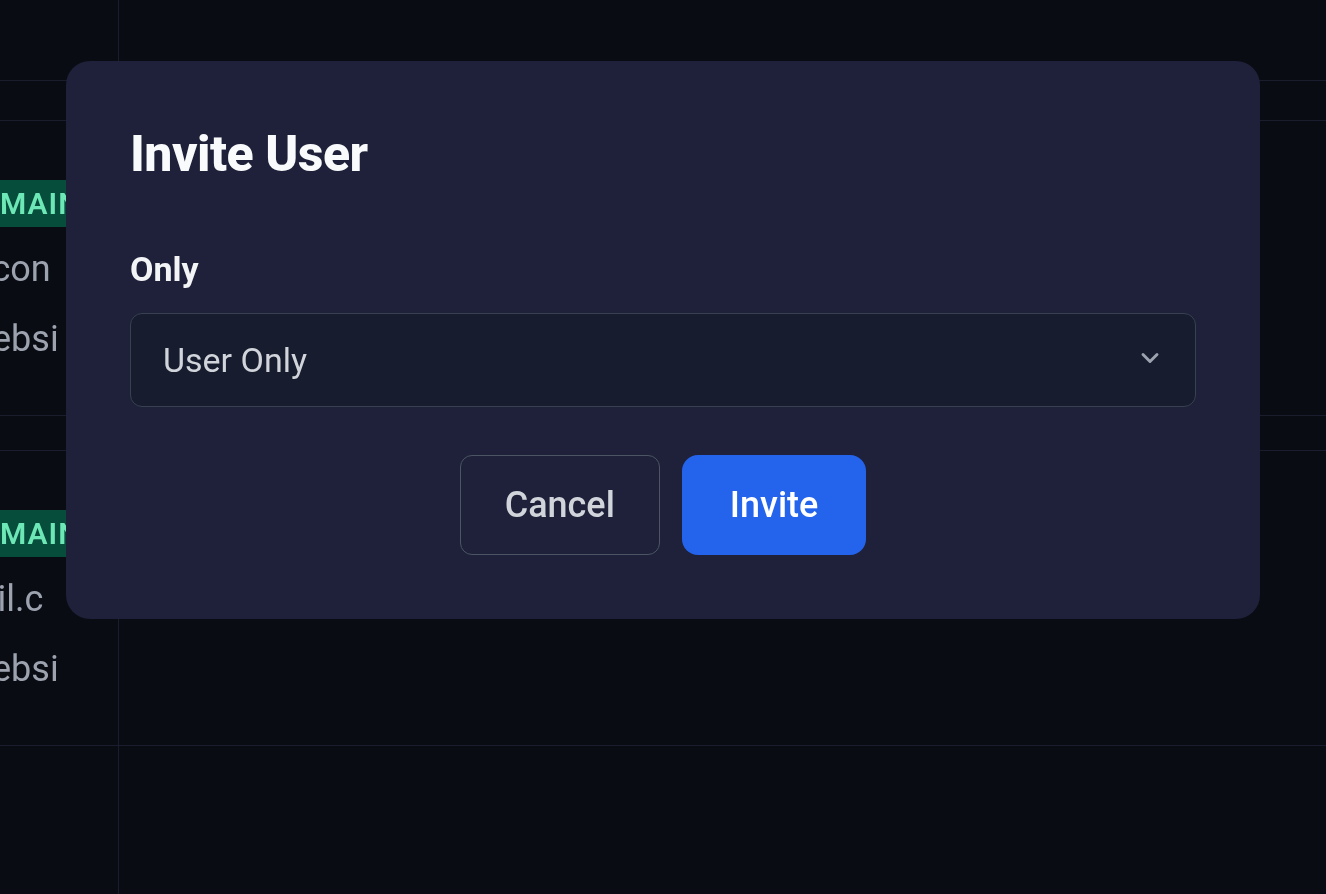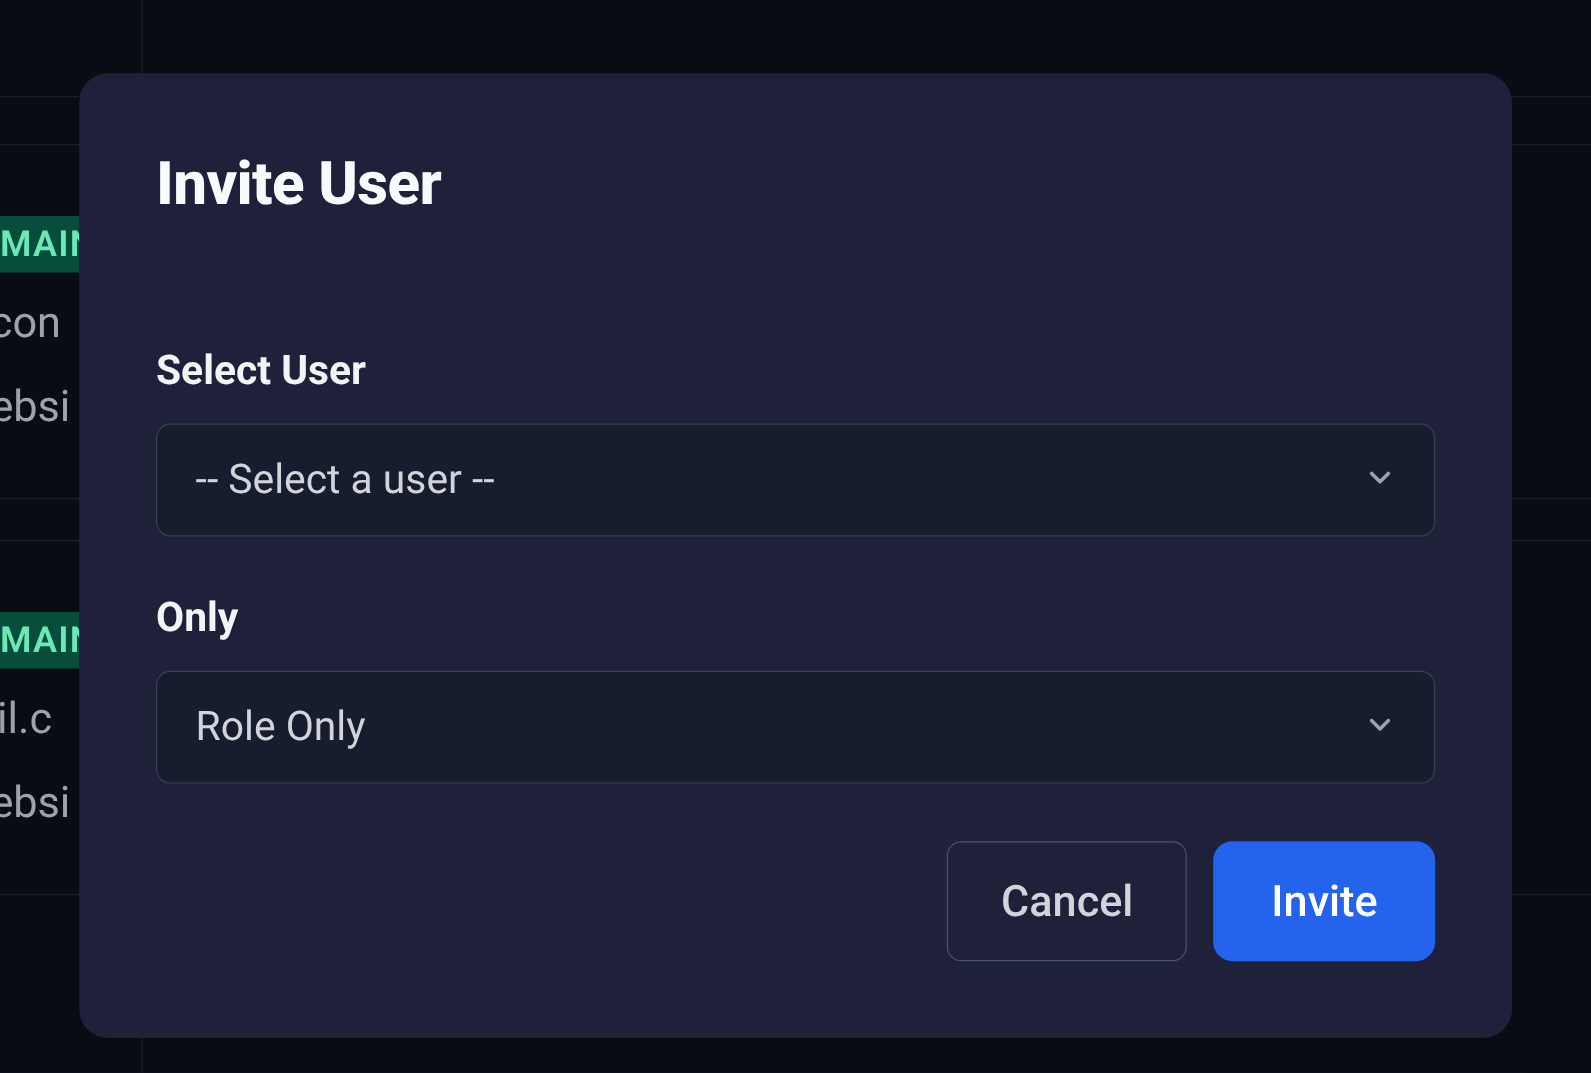--- a/index.html
+++ b/index.html
@@ -69,21 +69,21 @@
       width: 1194px;
       background-color: #1e2139;
       border-radius: 24px;
       padding: 64px;
     }
     
     .modal-title {
       font-size: 50px;
       font-weight: 800;
       color: #f9fafb;
-      margin-bottom: 106px;
+      margin-bottom: 66px;
       letter-spacing: -0.5px;
     }
     
     .form-group {
       margin-bottom: 48px;
     }
     
     .form-label {
       display: block;
       font-size: 34px;
@@ -120,21 +120,21 @@
       color: #9ca3af;
     }
     
     .select-chevron svg {
       width: 28px;
       height: 28px;
     }
     
     .modal-footer {
       display: flex;
-      justify-content: flex-end;
+      justify-content: center;
       gap: 22px;
       margin-top: 40px;
     }
     
     .btn {
       padding: 28px 44px;
       font-size: 36px;
       font-weight: 500;
       border-radius: 12px;
       cursor: pointer;
@@ -173,41 +173,30 @@
   <div class="bg-text" style="left: -8px; top: 318px;">ebsi</div>
 
   <div class="bg-badge" style="left: -10px; top: 510px;">MAINT</div>
   <div class="bg-text" style="left: -22px; top: 578px;">ail.c</div>
   <div class="bg-text" style="left: -8px; top: 648px;">ebsi</div>
 </div>
 
 <div class="modal">
   <h1 class="modal-title">Invite User</h1>
 
+
   <div class="form-group">
-    <label class="form-label">Select User</label>
+    <label class="form-label">Only</label>
     <div class="select-wrapper">
-      <div class="select-input">-- Select a user --</div>
+      <div class="select-input">User Only</div>
       <span class="select-chevron">
         <svg viewBox="0 0 24 24" fill="none" stroke="currentColor" stroke-width="2.5" stroke-linecap="round" stroke-linejoin="round">
           <polyline points="6 9 12 15 18 9"></polyline>
         </svg>
       </span>
     </div>
   </div>
 
-  <div class="form-group">
-    <label class="form-label">Only</label>
-    <div class="select-wrapper">
-      <div class="select-input">Role Only</div>
-      <span class="select-chevron">
-        <svg viewBox="0 0 24 24" fill="none" stroke="currentColor" stroke-width="2.5" stroke-linecap="round" stroke-linejoin="round">
-          <polyline points="6 9 12 15 18 9"></polyline>
-        </svg>
-      </span>
-    </div>
-  </div>
-
   <div class="modal-footer">
     <button class="btn btn-secondary">Cancel</button>
     <button class="btn btn-primary">Invite</button>
   </div>
 </div>
 
 </body></html>

